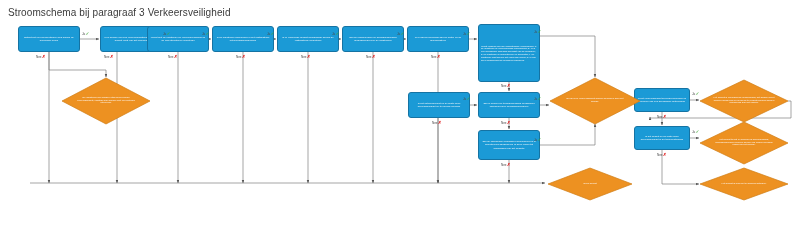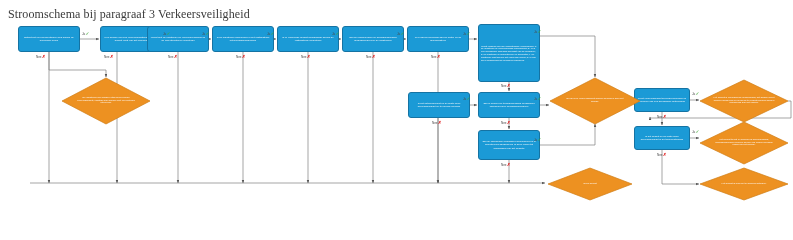--- a/index.html
+++ b/index.html
@@ -6,22 +6,22 @@
   body{
     width:793px;height:227px;
     background:#ffffff;
     font-family:"Liberation Sans", sans-serif;
     overflow:hidden;
     position:relative;
   }
   #chart-root{position:absolute;left:0;top:0;width:793px;height:227px;}
   #title{
     position:absolute;left:8px;top:7px;
-    font-size:12px;color:#3a3a3a;
-    letter-spacing:0.1px;white-space:nowrap;font-family:Liberation Serif, serif;
+    font-size:10px;color:#3a3a3a;
+    letter-spacing:0.1px;white-space:nowrap;
   }
   .node{position:absolute;box-sizing:border-box;}
   .box{
     background:#1B9AD6;
     border:0.8px solid #1573a3;
     border-radius:3px;
     color:#ffffff;
     display:flex;align-items:center;justify-content:center;
     text-align:center;
     padding:1.5px 2px;

